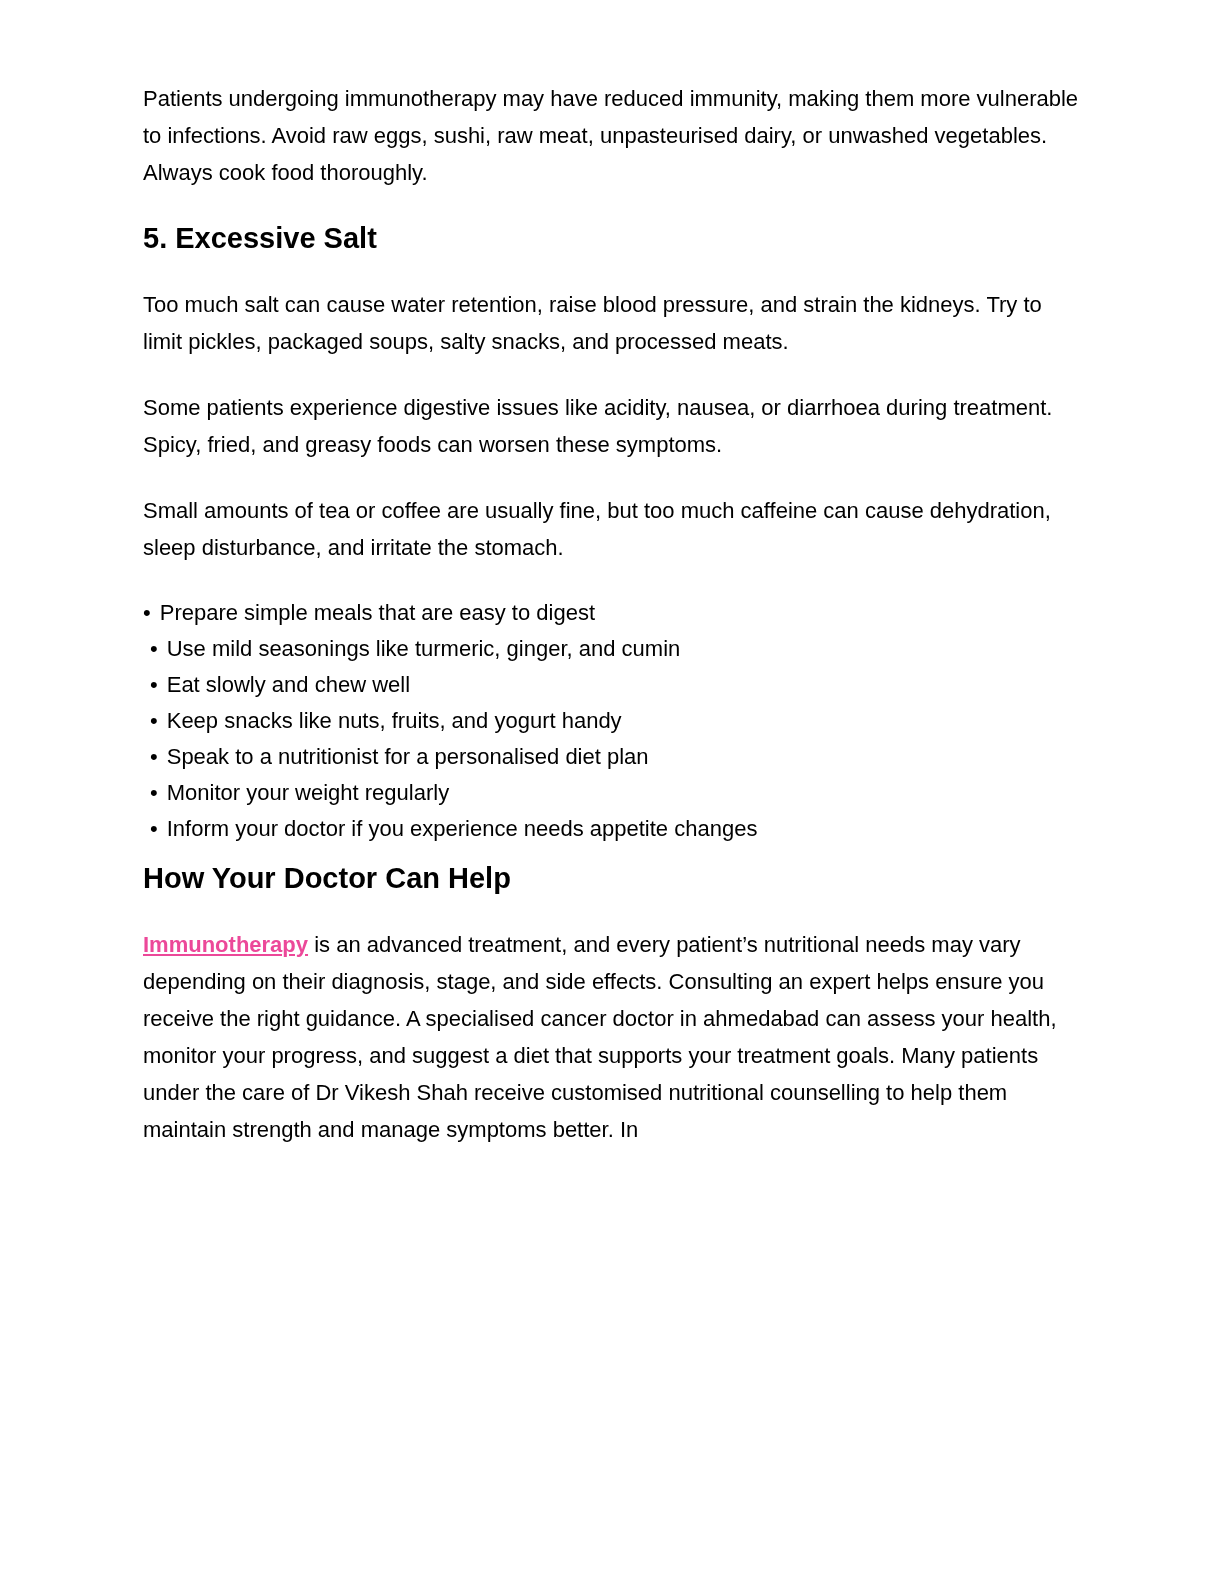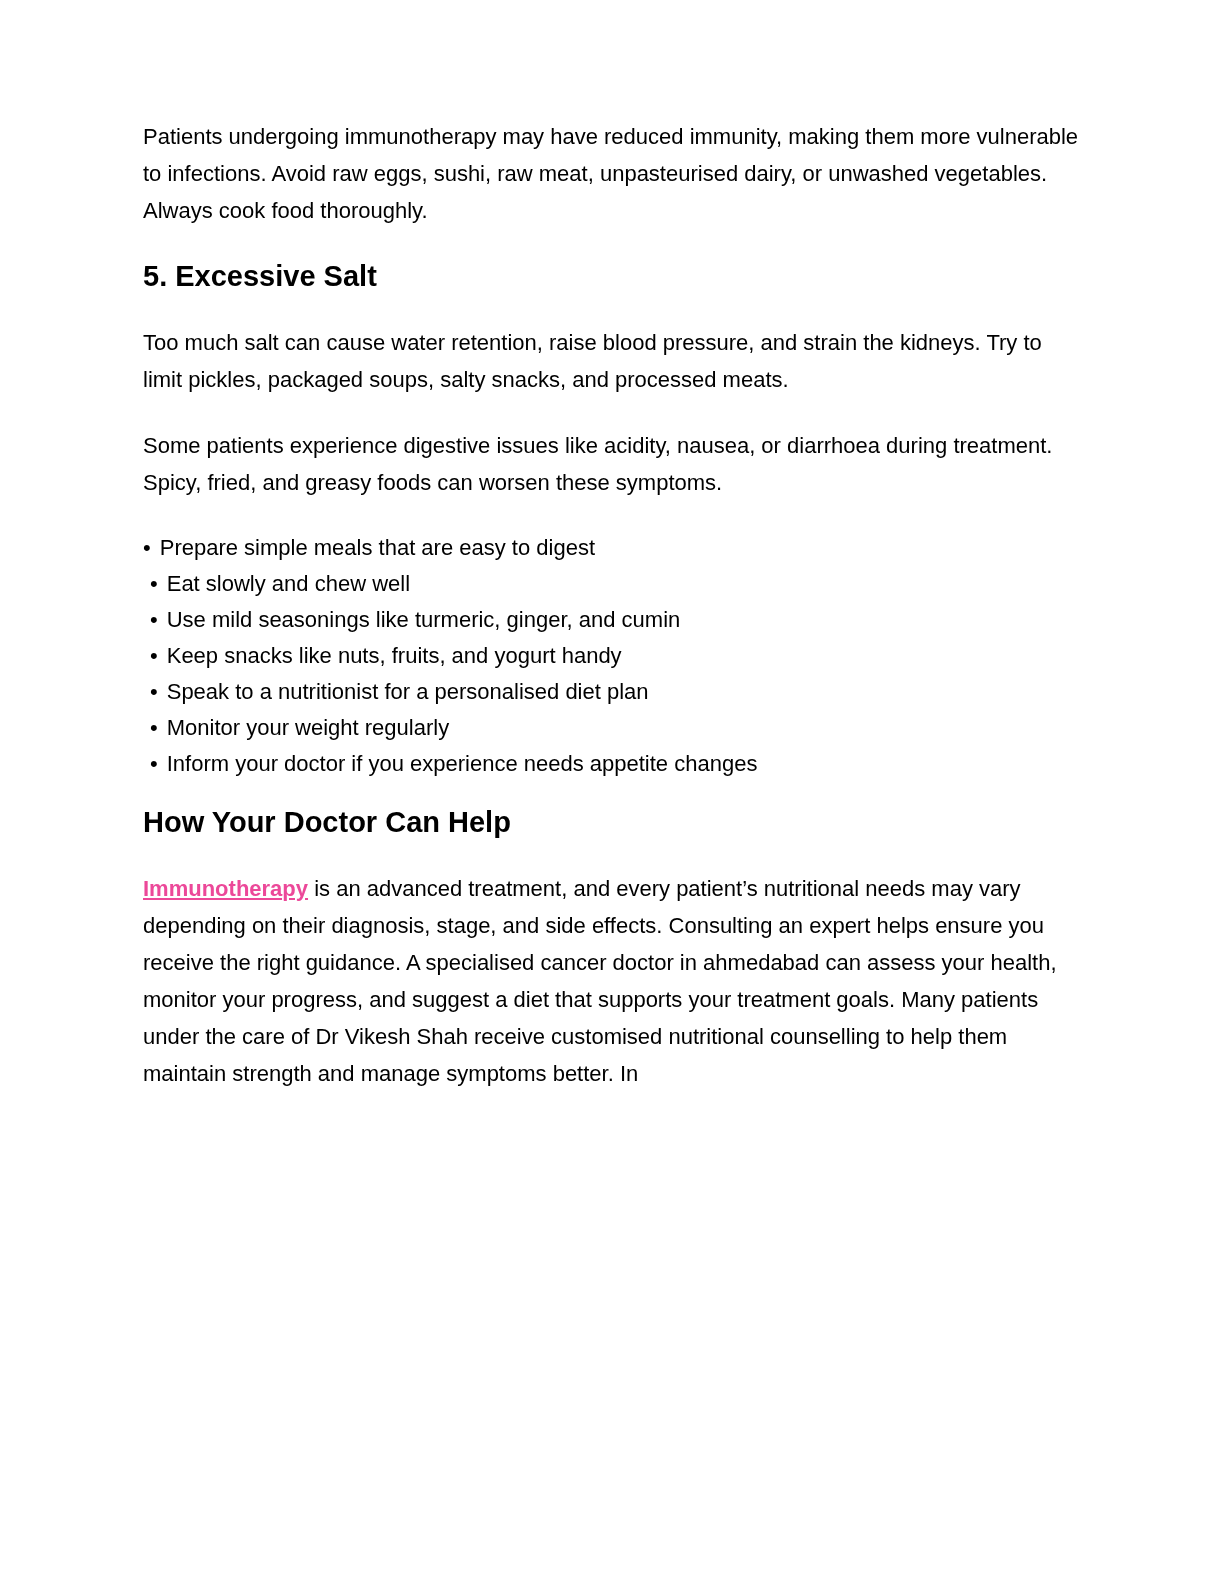--- a/index.html
+++ b/index.html
@@ -6,40 +6,40 @@
   html, body {
     margin: 0;
     padding: 0;
     background: #e8e8e8;
   }
   .page {
     width: 1224px;
     height: 1584px;
     margin: 0 auto;
     background: #ffffff;
-    padding: 118px 144px 0 143px;
+    padding: 80px 144px 0 143px;
     font-family: "Liberation Sans", "DejaVu Sans", sans-serif;
     font-size: 22px;
     line-height: 37px;
     color: #000000;
     overflow: hidden;
   }
   .para {
     margin: 0 0 29px 0;
     font-weight: 400;
   }
   .heading {
     margin: 0 0 29px 0;
     font-size: 29px;
     font-weight: 700;
     line-height: 37px;
   }
   ul.tips {
     list-style: none;
-    margin: 0 0 22px 0;
+    margin: 0 0 13px 0;
     padding: 0;
   }
   ul.tips li {
     line-height: 36px;
     padding-left: 7px;
   }
   ul.tips li.first {
     padding-left: 0;
   }
   .bullet {
@@ -57,31 +57,32 @@
 
 <div class="page">
 
   <p class="para">Patients undergoing immunotherapy may have reduced immunity, making them more vulnerable to infections. Avoid raw eggs, sushi, raw meat, unpasteurised dairy, or unwashed vegetables. Always cook food thoroughly.</p>
 
   <h2 class="heading">5. Excessive Salt</h2>
   <p class="para">Too much salt can cause water retention, raise blood pressure, and strain the kidneys. Try to limit pickles, packaged soups, salty snacks, and processed meats.</p>
 
   <p class="para">Some patients experience digestive issues like acidity, nausea, or diarrhoea during treatment. Spicy, fried, and greasy foods can worsen these symptoms.</p>
 
+  <p class="para">Small amounts of tea or coffee are usually fine, but too much caffeine can cause dehydration, sleep disturbance, and irritate the stomach.</p>
 
 
   <ul class="tips">
     <li class="first">
       <span class="bullet">•</span><span>Prepare simple meals that are easy to digest</span>
     </li>
     <li>
-      <span class="bullet">•</span><span>Eat slowly and chew well</span>
+      <span class="bullet">•</span><span>Use mild seasonings like turmeric, ginger, and cumin</span>
     </li>
     <li>
-      <span class="bullet">•</span><span>Use mild seasonings like turmeric, ginger, and cumin</span>
+      <span class="bullet">•</span><span>Eat slowly and chew well</span>
     </li>
     <li>
       <span class="bullet">•</span><span>Keep snacks like nuts, fruits, and yogurt handy</span>
     </li>
     <li>
       <span class="bullet">•</span><span>Speak to a nutritionist for a personalised diet plan</span>
     </li>
     <li>
       <span class="bullet">•</span><span>Monitor your weight regularly</span>
     </li>

